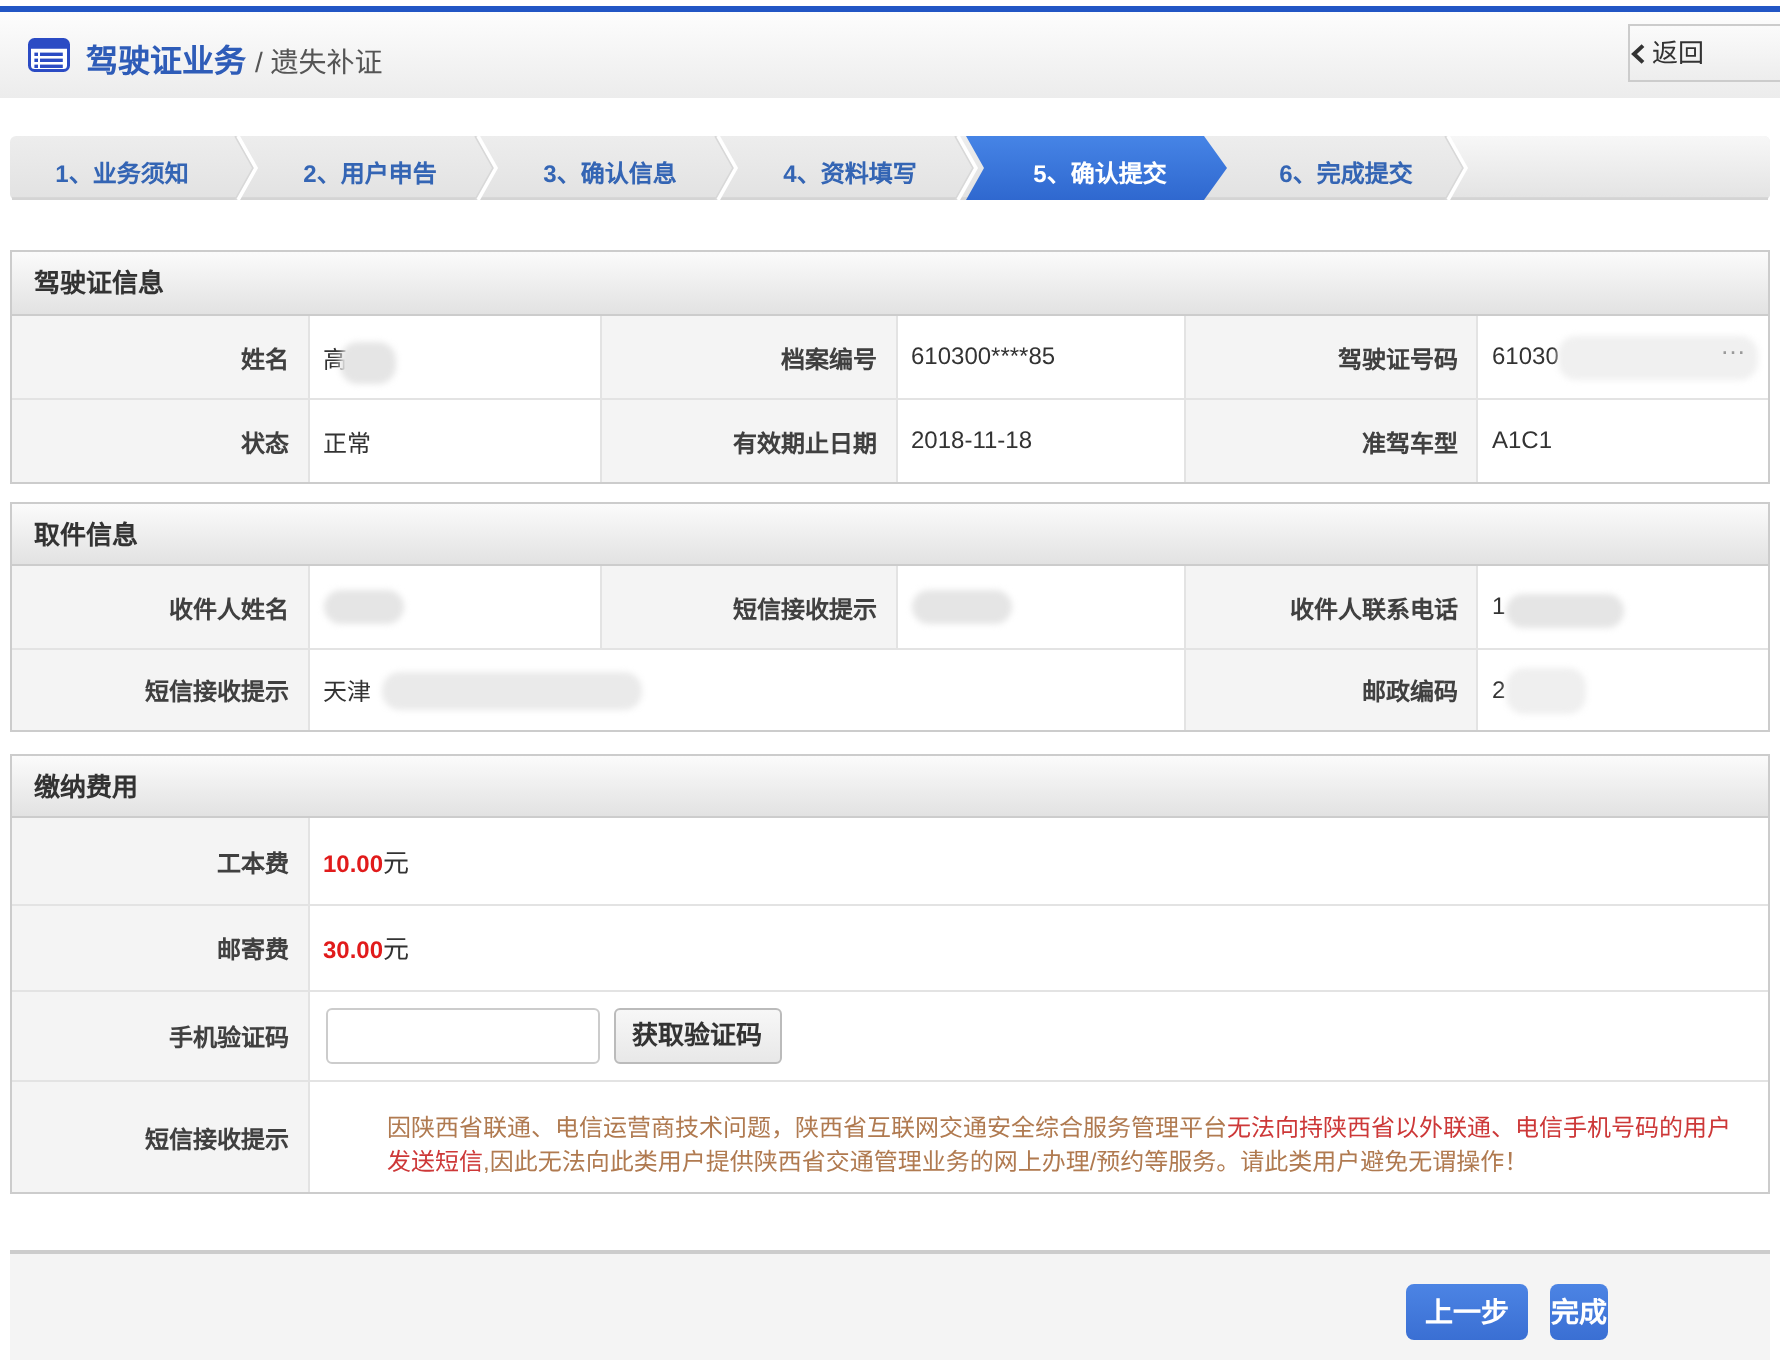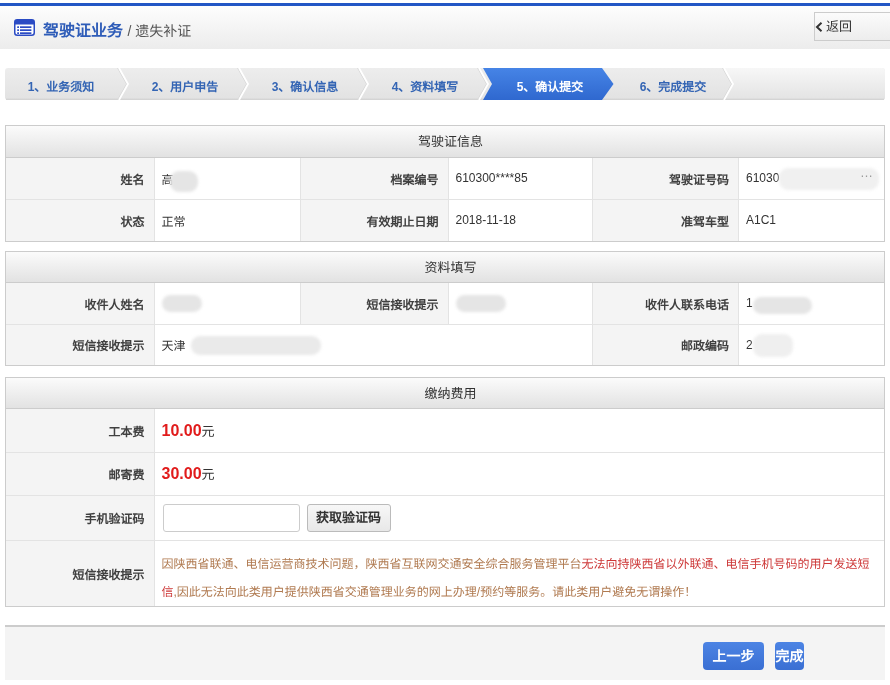--- a/index.html
+++ b/index.html
@@ -5,35 +5,35 @@
 * { margin:0; padding:0; box-sizing:border-box; }
 html,body { width:890px; height:685px; background:#fff; font-family:"Liberation Sans", sans-serif; overflow:hidden; position:relative; }
 .blueline { position:absolute; left:0; top:3px; width:890px; height:3px; background:#2256c5; }
 .header { position:absolute; left:0; top:6px; width:890px; height:43px; background:linear-gradient(#fdfdfd,#ececec); }
 .hicon { position:absolute; left:14px; top:13px; }
 .htitle { position:absolute; left:43px; top:11px; font-size:16px; font-weight:bold; color:#2e5cb8; }
 .hsub { font-size:14px; font-weight:normal; color:#555; }
 .backbtn { position:absolute; left:814px; top:6px; width:80px; height:29px; border:1px solid #ccc; border-radius:0; background:linear-gradient(#fbfbfb,#ededed); font-size:13px; color:#333; text-align:left; line-height:27px; }
 .steps { position:absolute; left:5px; top:68px; }
 .tblwrap { position:absolute; left:5px; width:880px; border:1px solid #ccc; background:#fff; }
-.thead { height:32px; background:linear-gradient(#fbfbfb,#e2e2e2); border-bottom:1px solid #ccc; font-size:13px; font-weight:normal; color:#333; line-height:32px; padding-left:11px;text-align:center; }
+.thead { height:32px; background:linear-gradient(#fbfbfb,#e2e2e2); border-bottom:1px solid #ccc; font-size:13px; font-weight:bold; color:#333; line-height:32px; padding-left:11px; }
 table { border-collapse:collapse; width:100%; table-layout:fixed; }
 td { font-size:12px; color:#333; border:1px solid #e3e3e3; padding:0 9px; vertical-align:middle; }
 td.lb { background:#f4f4f4; text-align:right; font-weight:bold; color:#404040; }
 td.vl { background:#fff; text-align:left; position:relative; padding-left:7px; }
 table tr td:first-child { border-left:none; }
 table tr td:last-child { border-right:none; }
 table tr:first-child td { border-top:none; }
 table tr:last-child td { border-bottom:none; }
 .blob { position:absolute; background:#e5e5e5; border-radius:9px; filter:blur(1.5px); }
-.price { font-size:16px; font-weight:bold; color:#e11b1b; }
+.price { font-size:12px; font-weight:bold; color:#e11b1b; }
 .yuan { font-size:13px; color:#333; font-weight:normal; }
 .vinput { position:absolute; left:8px; top:8px; width:137px; height:28px; border:1px solid #ccc; border-radius:3px; background:#fff; }
 .vbtn { position:absolute; left:152px; top:8px; width:84px; height:28px; border:1px solid #bbb; border-radius:3px; background:linear-gradient(#f7f7f7,#e8e8e8); font-size:13px; font-weight:bold; color:#333; text-align:center; line-height:26px; }
-.notice { font-size:12px; color:#b07a50; line-height:28px; padding-top:9px; }
+.notice { font-size:12px; color:#b07a50; line-height:17px; padding-top:9px;margin-left:32px; }
 .nred { color:#cd3838; }
 .footer { position:absolute; left:5px; top:625px; width:880px; height:55px; border-top:2px solid #ccc; background:#f4f4f4; }
 .fbtn { position:absolute; top:15px; height:28px; border-radius:4px; background:linear-gradient(#4c84e4,#3a6fd3); color:#fff; font-size:14px; font-weight:bold; text-align:center; line-height:28px; }
 </style>
 </head>
 <body>
 <div class="blueline"></div>
 <div class="header">
   <svg class="hicon" width="21" height="17" viewBox="0 0 21 17">
     <rect x="0.75" y="0.75" width="19.5" height="15.5" rx="2.5" fill="#fff" stroke="#2b4bc4" stroke-width="1.5"></rect>
@@ -122,21 +122,21 @@
       <td class="lb">有效期止日期</td>
       <td class="vl">2018-11-18</td>
       <td class="lb">准驾车型</td>
       <td class="vl">A1C1</td>
     </tr>
   </tbody>
     </table>
 </div>
 
 <div class="tblwrap" style="top:251px;">
-  <div class="thead" style="height:31px;line-height:31px;">资料填写</div>
+  <div class="thead" style="height:31px;line-height:31px;">取件信息</div>
   <table>
   <colgroup>
         <col style="width:148px">
         <col style="width:146px">
         <col style="width:148px">
         <col style="width:144px">
         <col style="width:146.5px">
         <col>
       </colgroup>
   <tbody>

